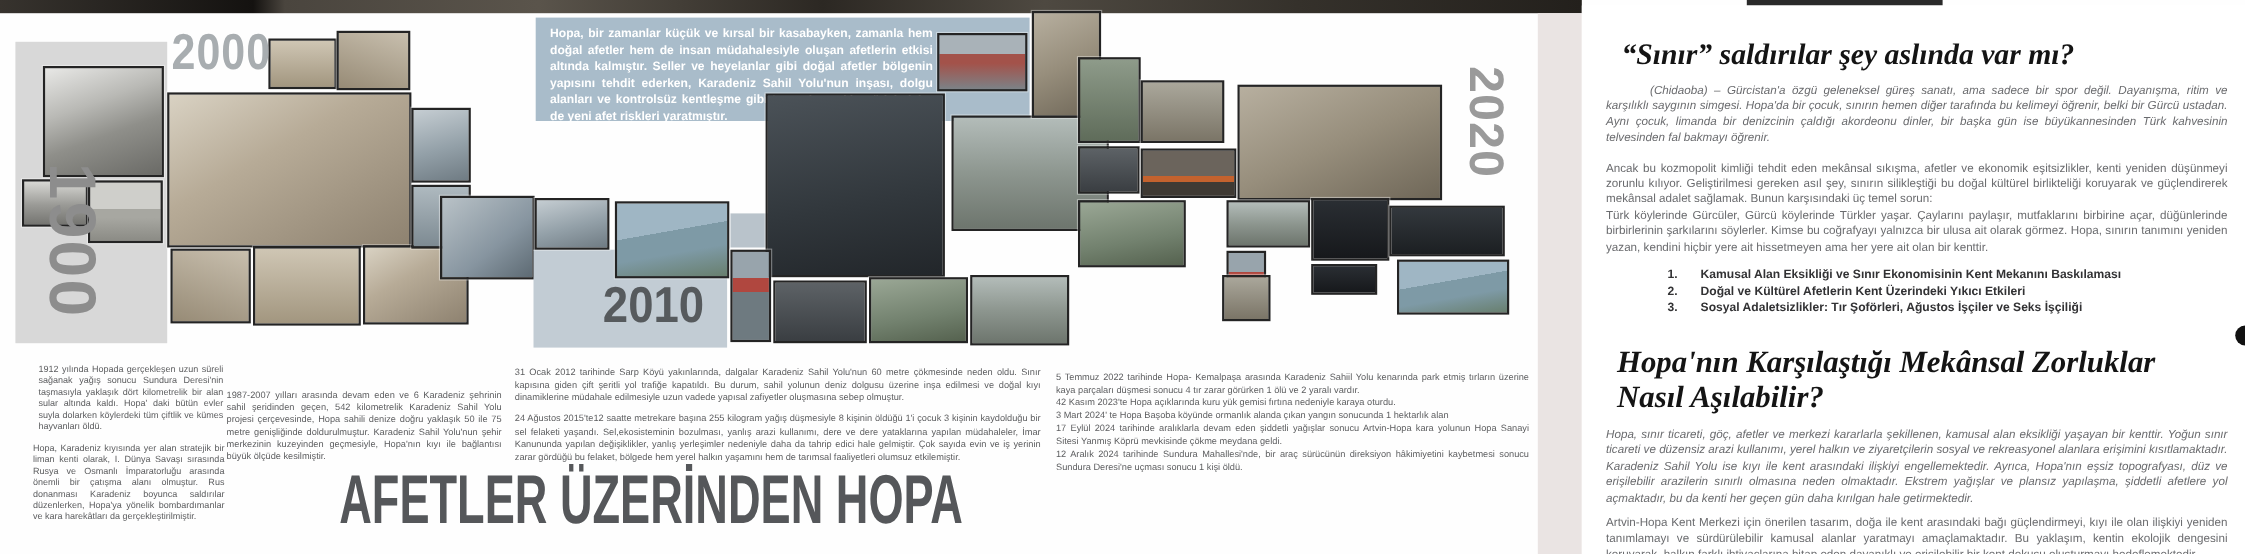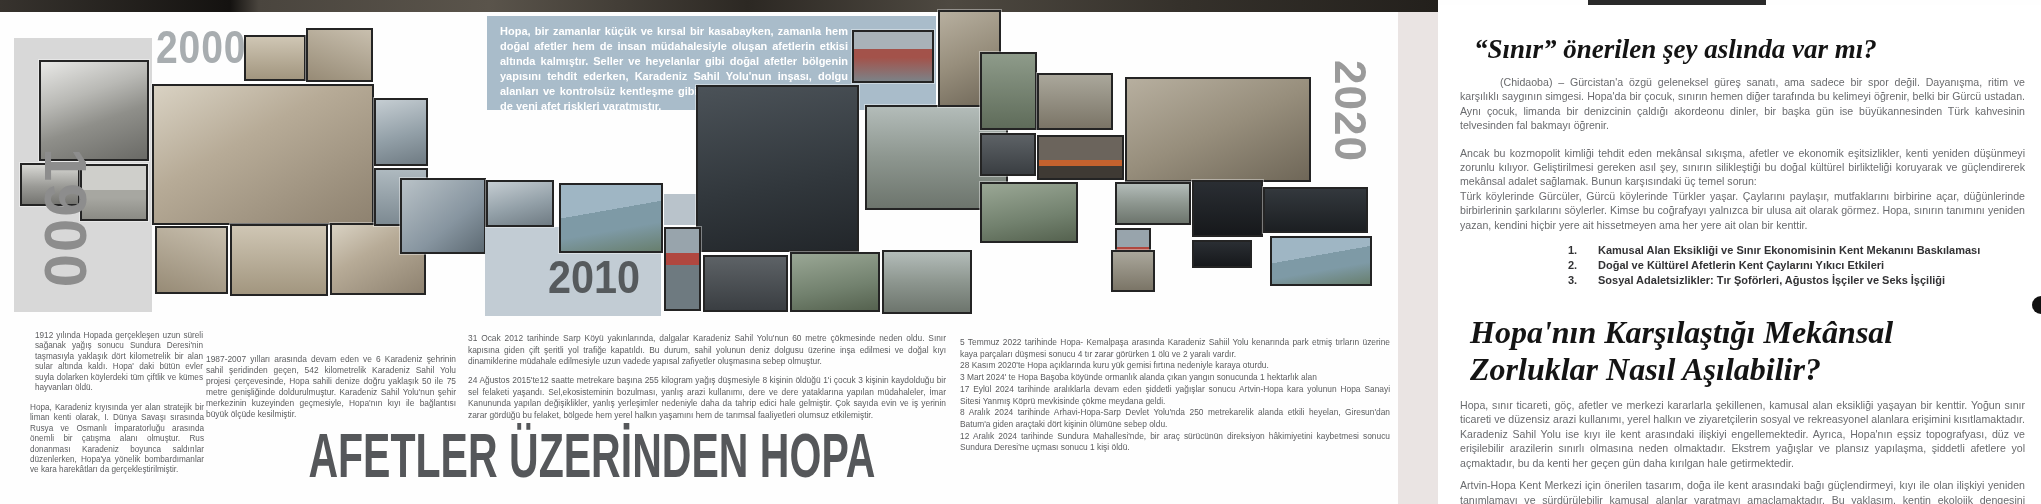--- a/index.html
+++ b/index.html
@@ -60,25 +60,25 @@
   .events{position:absolute;left:960px;top:337px;width:430px;}
   .events p{margin:0;font-size:8.4px;line-height:11.7px;color:#5c5d5f;text-align:justify;}
   
   .maintitle{position:absolute;left:230px;top:424px;width:560px;margin:0;text-align:center;
     font-size:57px;font-weight:bold;line-height:1;color:#55575a;letter-spacing:0;
     transform:scale(.72,1.1);transform-origin:center top;white-space:nowrap;}
   
   .rp{position:absolute;left:1438px;top:12px;width:603px;height:492px;box-sizing:border-box;padding:0 16px 0 22px;}
   .rp h2{margin:0;font-family:"Liberation Serif",serif;font-style:italic;font-weight:bold;color:#141414;}
   .rp .h1{margin-top:22px;padding-left:14px;font-size:27px;}
-  .rp .h2{margin-top:26px;padding-left:10px;font-size:32px;}
+  .rp .h2{margin-top:26px;padding-left:10px;font-size:28px;}
   .rp p.body{margin:0;font-size:10.6px;line-height:14.4px;color:#6a6b6e;text-align:justify;}
   .rp p.indent{text-indent:40px;}
-  .mt10{margin-top:10px!important;} .mt13{margin-top:13px!important;} .mt8{margin-top:8px!important;}
-  .problems{margin-top:11px;margin-left:108px;}
+  .mt10{margin-top:10px!important;font-style:italic;} .mt13{margin-top:13px!important;} .mt8{margin-top:8px!important;}
+  .problems{margin-top:11px;margin-left:56px;}
   .prob{margin:0;font-size:11px;line-height:15px;font-weight:bold;color:#323234;}
   .pnum{display:inline-block;width:30px;}
   .edge-dot{position:absolute;right:-9px;top:296px;width:18px;height:18px;border-radius:50%;background:#111;}
 </style>
 </head>
 <body>
 
 <div class="board">
 
   <div class="topstrip"></div>
@@ -136,37 +136,36 @@
   <div class="yr yr2020">2020</div>
 
   <p class="smalltext colA1">1912 yılında Hopada gerçekleşen uzun süreli sağanak yağış sonucu Sundura Deresi'nin taşmasıyla yaklaşık dört kilometrelik bir alan sular altında kaldı. Hopa' daki bütün evler suyla dolarken köylerdeki tüm çiftlik ve kümes hayvanları öldü.</p>
   <p class="smalltext colA2">Hopa, Karadeniz kıyısında yer alan stratejik bir liman kenti olarak, I. Dünya Savaşı sırasında Rusya ve Osmanlı İmparatorluğu arasında önemli bir çatışma alanı olmuştur. Rus donanması Karadeniz boyunca saldırılar düzenlerken, Hopa'ya yönelik bombardımanlar ve kara harekâtları da gerçekleştirilmiştir.</p>
   <p class="smalltext colB">1987-2007 yılları arasında devam eden ve 6 Karadeniz şehrinin sahil şeridinden geçen, 542 kilometrelik Karadeniz Sahil Yolu projesi çerçevesinde, Hopa sahili denize doğru yaklaşık 50 ile 75 metre genişliğinde doldurulmuştur. Karadeniz Sahil Yolu'nun şehir merkezinin kuzeyinden geçmesiyle, Hopa'nın kıyı ile bağlantısı büyük ölçüde kesilmiştir.</p>
   <p class="smalltext colC1">31 Ocak 2012 tarihinde Sarp Köyü yakınlarında, dalgalar Karadeniz Sahil Yolu'nun 60 metre çökmesinde neden oldu. Sınır kapısına giden çift şeritli yol trafiğe kapatıldı. Bu durum, sahil yolunun deniz dolgusu üzerine inşa edilmesi ve doğal kıyı dinamiklerine müdahale edilmesiyle uzun vadede yapısal zafiyetler oluşmasına sebep olmuştur.</p>
   <p class="smalltext colC2">24 Ağustos 2015'te12 saatte metrekare başına 255 kilogram yağış düşmesiyle 8 kişinin öldüğü 1'i çocuk 3 kişinin kaydolduğu bir sel felaketi yaşandı. Sel,ekosisteminin bozulması, yanlış arazi kullanımı, dere ve dere yataklarına yapılan müdahaleler, İmar Kanununda yapılan değişiklikler, yanlış yerleşimler nedeniyle daha da tahrip edici hale gelmiştir. Çok sayıda evin ve iş yerinin zarar gördüğü bu felaket, bölgede hem yerel halkın yaşamını hem de tarımsal faaliyetleri olumsuz etkilemiştir.</p>
 
   <div class="events">
     <p>5 Temmuz 2022 tarihinde Hopa- Kemalpaşa arasında Karadeniz Sahiil Yolu kenarında park etmiş tırların üzerine kaya parçaları düşmesi sonucu 4 tır zarar görürken 1 ölü ve 2 yaralı vardır.</p>
-    <p>28 Kasım 2020'te Hopa açıklarında kuru yük gemisi fırtına nedeniyle karaya oturdu.</p>
+    <p>42 Kasım 2023'te Hopa açıklarında kuru yük gemisi fırtına nedeniyle karaya oturdu.</p>
     <p>3 Mart 2024' te Hopa Başoba köyünde ormanlık alanda çıkan yangın sonucunda 1 hektarlık alan</p>
     <p>17 Eylül 2024 tarihinde aralıklarla devam eden şiddetli yağışlar sonucu Artvin-Hopa kara yolunun Hopa Sanayi Sitesi Yanmış Köprü mevkisinde çökme meydana geldi.</p>
-    <p>8 Aralık 2024 tarihinde Arhavi-Hopa-Sarp Devlet Yolu'nda 250 metrekarelik alanda etkili heyelan, Giresun'dan Batum'a giden araçtaki dört kişinin ölümüne sebep oldu.</p>
     <p>12 Aralık 2024 tarihinde Sundura Mahallesi'nde, bir araç sürücünün direksiyon hâkimiyetini kaybetmesi sonucu Sundura Deresi'ne uçması sonucu 1 kişi öldü.</p>
   </div>
 
   <h1 class="maintitle">AFETLER ÜZERİNDEN HOPA</h1>
 
   <section class="rp">
-    <h2 class="h1">“Sınır” önerilen şey aslında var mı?</h2>
+    <h2 class="h1">“Sınır” saldırılar şey aslında var mı?</h2>
     <p class="body indent mt10">(Chidaoba) – Gürcistan'a özgü geleneksel güreş sanatı, ama sadece bir spor değil. Dayanışma, ritim ve karşılıklı saygının simgesi. Hopa'da bir çocuk, sınırın hemen diğer tarafında bu kelimeyi öğrenir, belki bir Gürcü ustadan. Aynı çocuk, limanda bir denizcinin çaldığı akordeonu dinler, bir başka gün ise büyükannesinden Türk kahvesinin telvesinden fal bakmayı öğrenir.</p>
     <p class="body mt13">Ancak bu kozmopolit kimliği tehdit eden mekânsal sıkışma, afetler ve ekonomik eşitsizlikler, kenti yeniden düşünmeyi zorunlu kılıyor. Geliştirilmesi gereken asıl şey, sınırın silikleştiği bu doğal kültürel birlikteliği koruyarak ve güçlendirerek mekânsal adalet sağlamak. Bunun karşısındaki üç temel sorun:</p>
     <p class="body">Türk köylerinde Gürcüler, Gürcü köylerinde Türkler yaşar. Çaylarını paylaşır, mutfaklarını birbirine açar, düğünlerinde birbirlerinin şarkılarını söylerler. Kimse bu coğrafyayı yalnızca bir ulusa ait olarak görmez. Hopa, sınırın tanımını yeniden yazan, kendini hiçbir yere ait hissetmeyen ama her yere ait olan bir kenttir.</p>
     <div class="problems">
       <p class="prob"><span class="pnum">1.</span><span>Kamusal Alan Eksikliği ve Sınır Ekonomisinin Kent Mekanını Baskılaması</span></p>
-      <p class="prob"><span class="pnum">2.</span><span>Doğal ve Kültürel Afetlerin Kent Çaylarını Yıkıcı Etkileri</span></p>
+      <p class="prob"><span class="pnum">2.</span><span>Doğal ve Kültürel Afetlerin Kent Üzerindeki Yıkıcı Etkileri</span></p>
       <p class="prob"><span class="pnum">3.</span><span>Sosyal Adaletsizlikler: Tır Şoförleri, Ağustos İşçiler ve Seks İşçiliği</span></p>
     </div>
     <h2 class="h2">Hopa'nın Karşılaştığı Mekânsal Zorluklar Nasıl Aşılabilir?</h2>
     <p class="body mt10">Hopa, sınır ticareti, göç, afetler ve merkezi kararlarla şekillenen, kamusal alan eksikliği yaşayan bir kenttir. Yoğun sınır ticareti ve düzensiz arazi kullanımı, yerel halkın ve ziyaretçilerin sosyal ve rekreasyonel alanlara erişimini kısıtlamaktadır. Karadeniz Sahil Yolu ise kıyı ile kent arasındaki ilişkiyi engellemektedir. Ayrıca, Hopa'nın eşsiz topografyası, düz ve erişilebilir arazilerin sınırlı olmasına neden olmaktadır. Ekstrem yağışlar ve plansız yapılaşma, şiddetli afetlere yol açmaktadır, bu da kenti her geçen gün daha kırılgan hale getirmektedir.</p>
     <p class="body mt8">Artvin-Hopa Kent Merkezi için önerilen tasarım, doğa ile kent arasındaki bağı güçlendirmeyi, kıyı ile olan ilişkiyi yeniden tanımlamayı ve sürdürülebilir kamusal alanlar yaratmayı amaçlamaktadır. Bu yaklaşım, kentin ekolojik dengesini koruyarak, halkın farklı ihtiyaçlarına hitap eden dayanıklı ve erişilebilir bir kent dokusu oluşturmayı hedeflemektedir.</p>
   </section>
 
   <div class="edge-dot"></div>
 </div>
 

